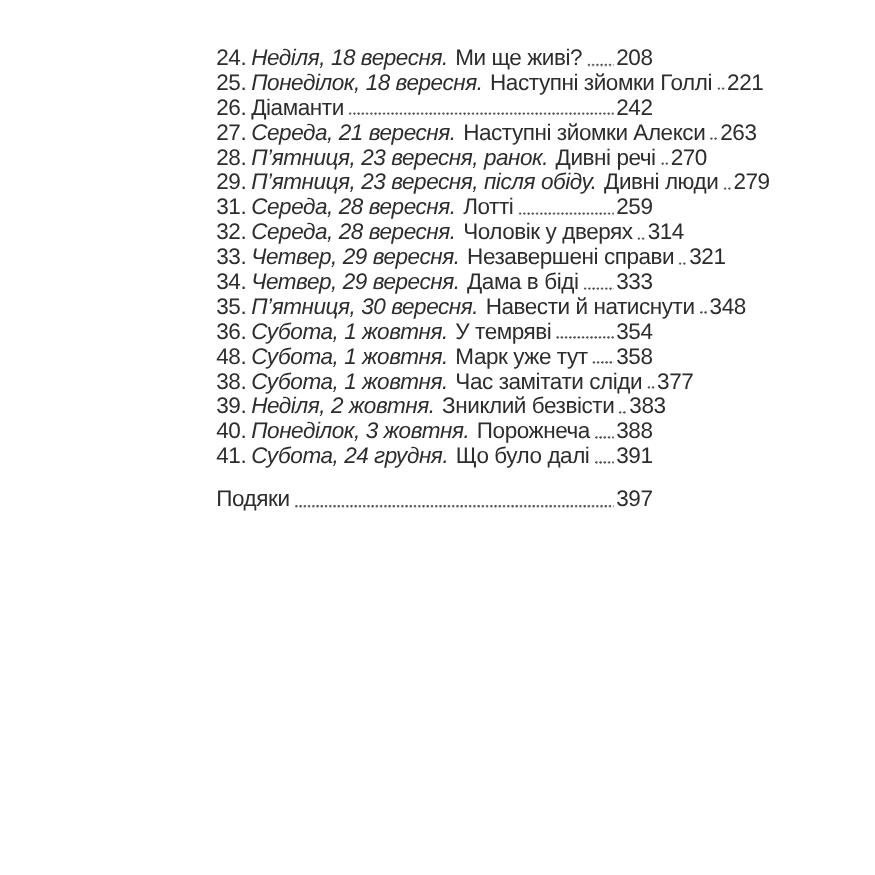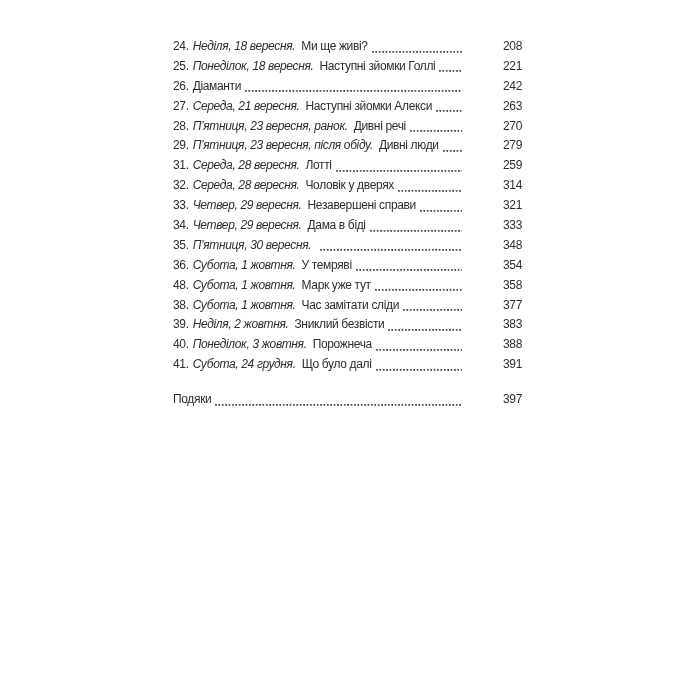--- a/index.html
+++ b/index.html
@@ -16,21 +16,21 @@
     height: 700px;
     background: #ffffff;
     font-family: "Liberation Sans", sans-serif;
     color: #2d2d2d;
   }
   .toc {
     position: absolute;
     top: 37px;
     left: 173px;
     width: 349px;
-    font-size: 12px;
+    font-size: 18px;
     line-height: 19.9px;
     letter-spacing: -0.35px;
   }
   .row {
     display: flex;
     align-items: baseline;
     white-space: nowrap;
     height: 19.9px;
   }
   .num {
@@ -48,21 +48,20 @@
     min-width: 6px;
     align-self: flex-end;
     height: 2.4px;
     margin: 0 2px 4px 3px;
     background-image: radial-gradient(circle at 1.1px 1.1px, #4c4c4c 0.85px, rgba(0,0,0,0) 1.15px);
     background-size: 3.4px 2.4px;
     background-repeat: repeat-x;
   }
   .pagenum {
     text-align: right;
-    margin-left: 39px;
   }
   .ack-row {
     margin-top: 15px;
   }
 </style>
 </head>
 <body>
 
 <div class="book-page">
   <div class="toc">
@@ -143,20 +142,21 @@
     <span class="num">34.</span>
     <span class="date">Четвер, 29 вересня.</span>
     <span class="title">Дама в біді</span>
     <span class="leader"></span>
     <span class="pagenum">333</span>
   </div>
 
   <div class="row">
     <span class="num">35.</span>
     <span class="date">П’ятниця, 30 вересня.</span>
+    <span class="title">Навести й натиснути</span>
     <span class="leader"></span>
     <span class="pagenum">348</span>
   </div>
 
   <div class="row">
     <span class="num">36.</span>
     <span class="date">Субота, 1 жовтня.</span>
     <span class="title">У темряві</span>
     <span class="leader"></span>
     <span class="pagenum">354</span>

